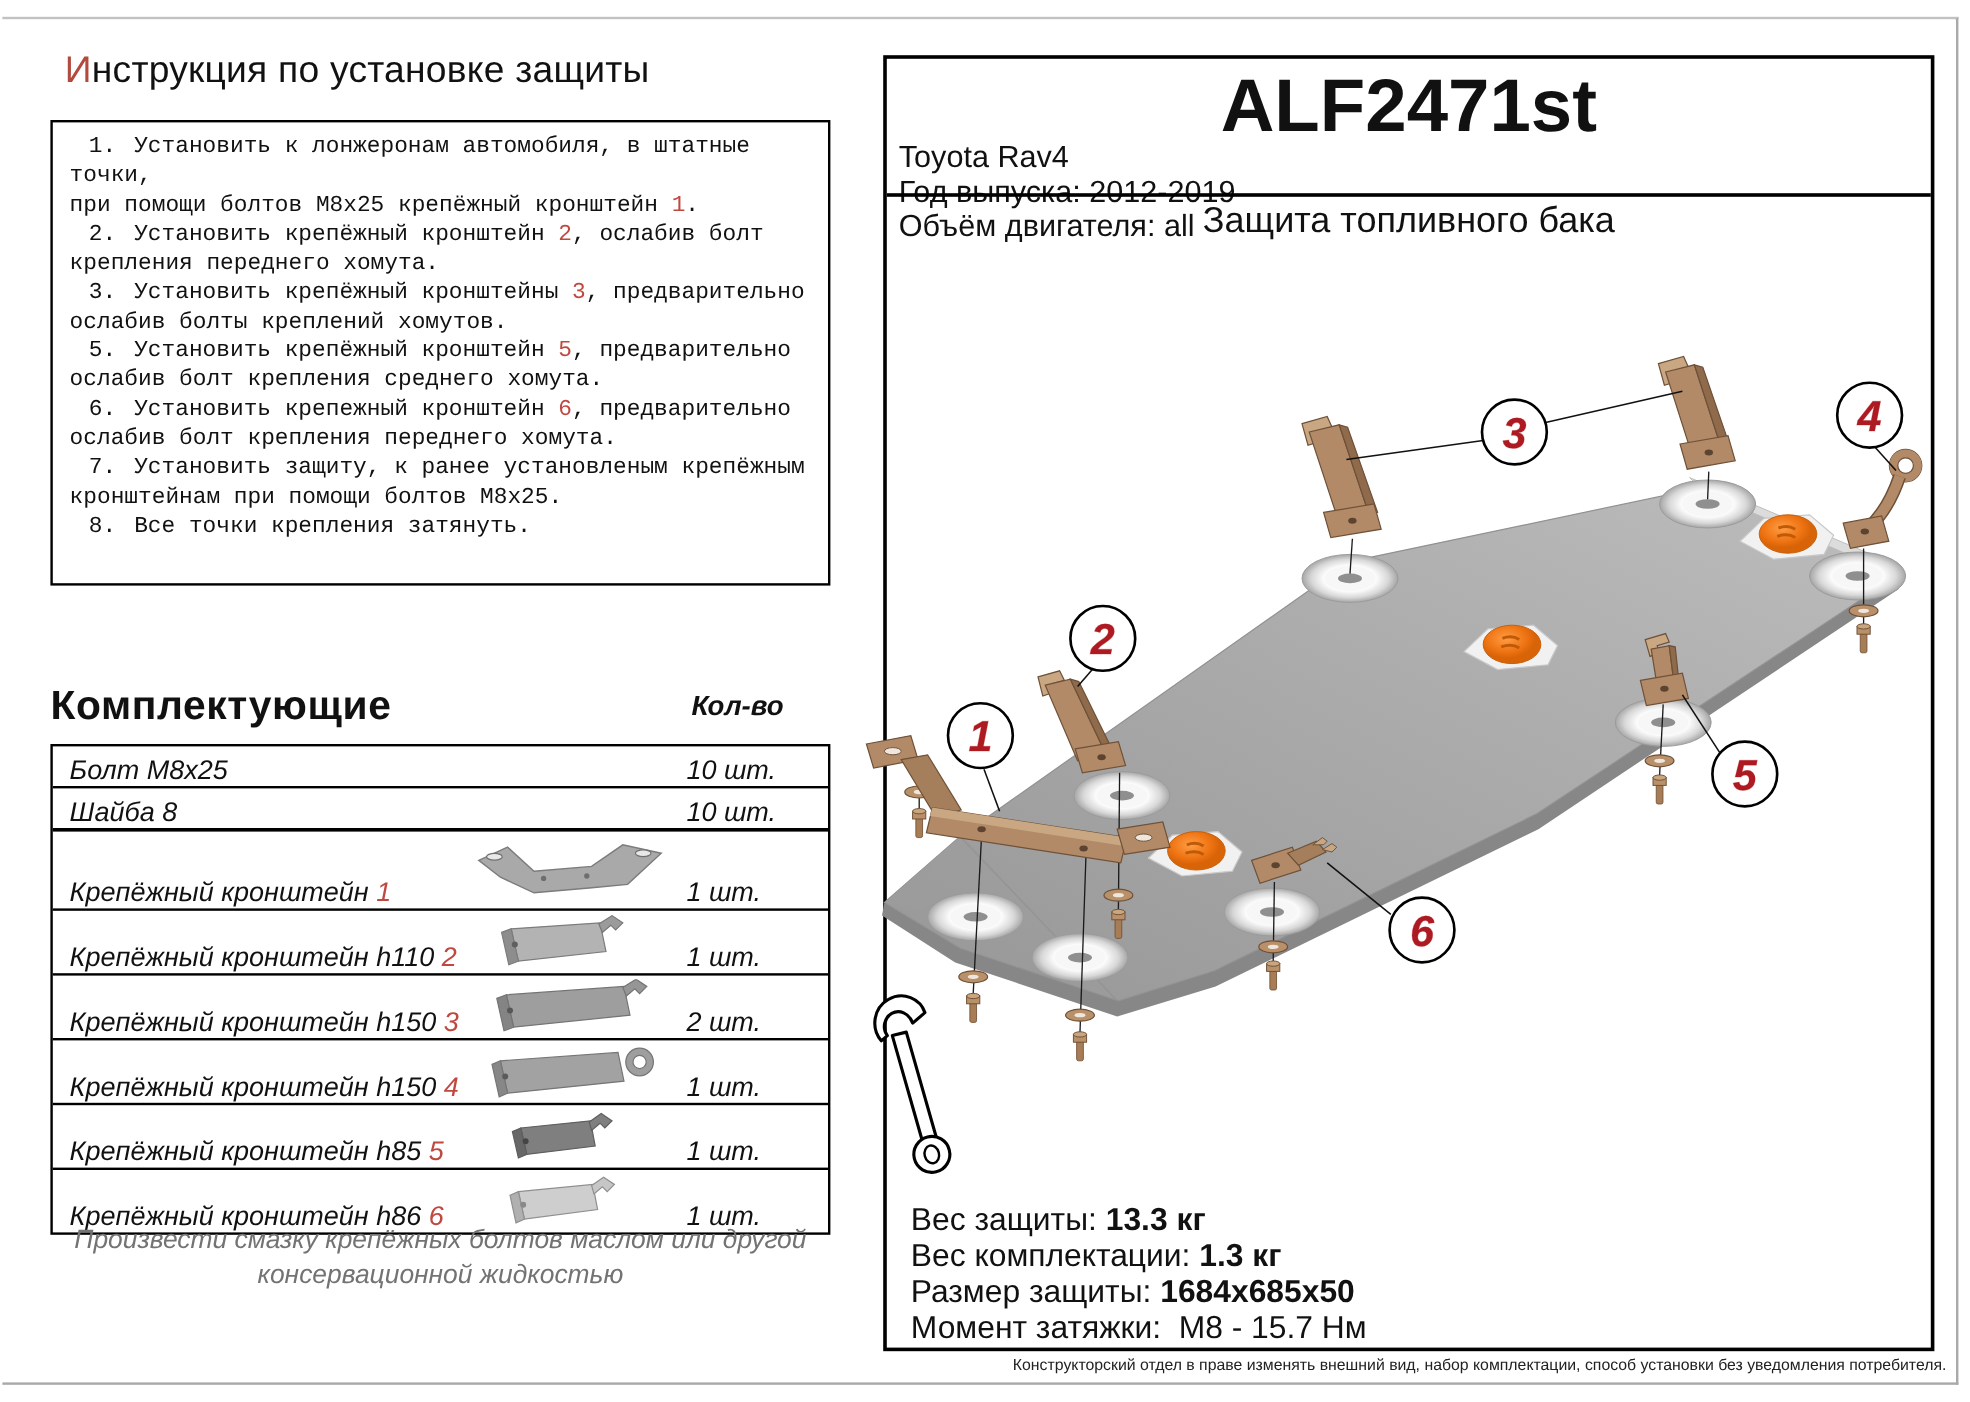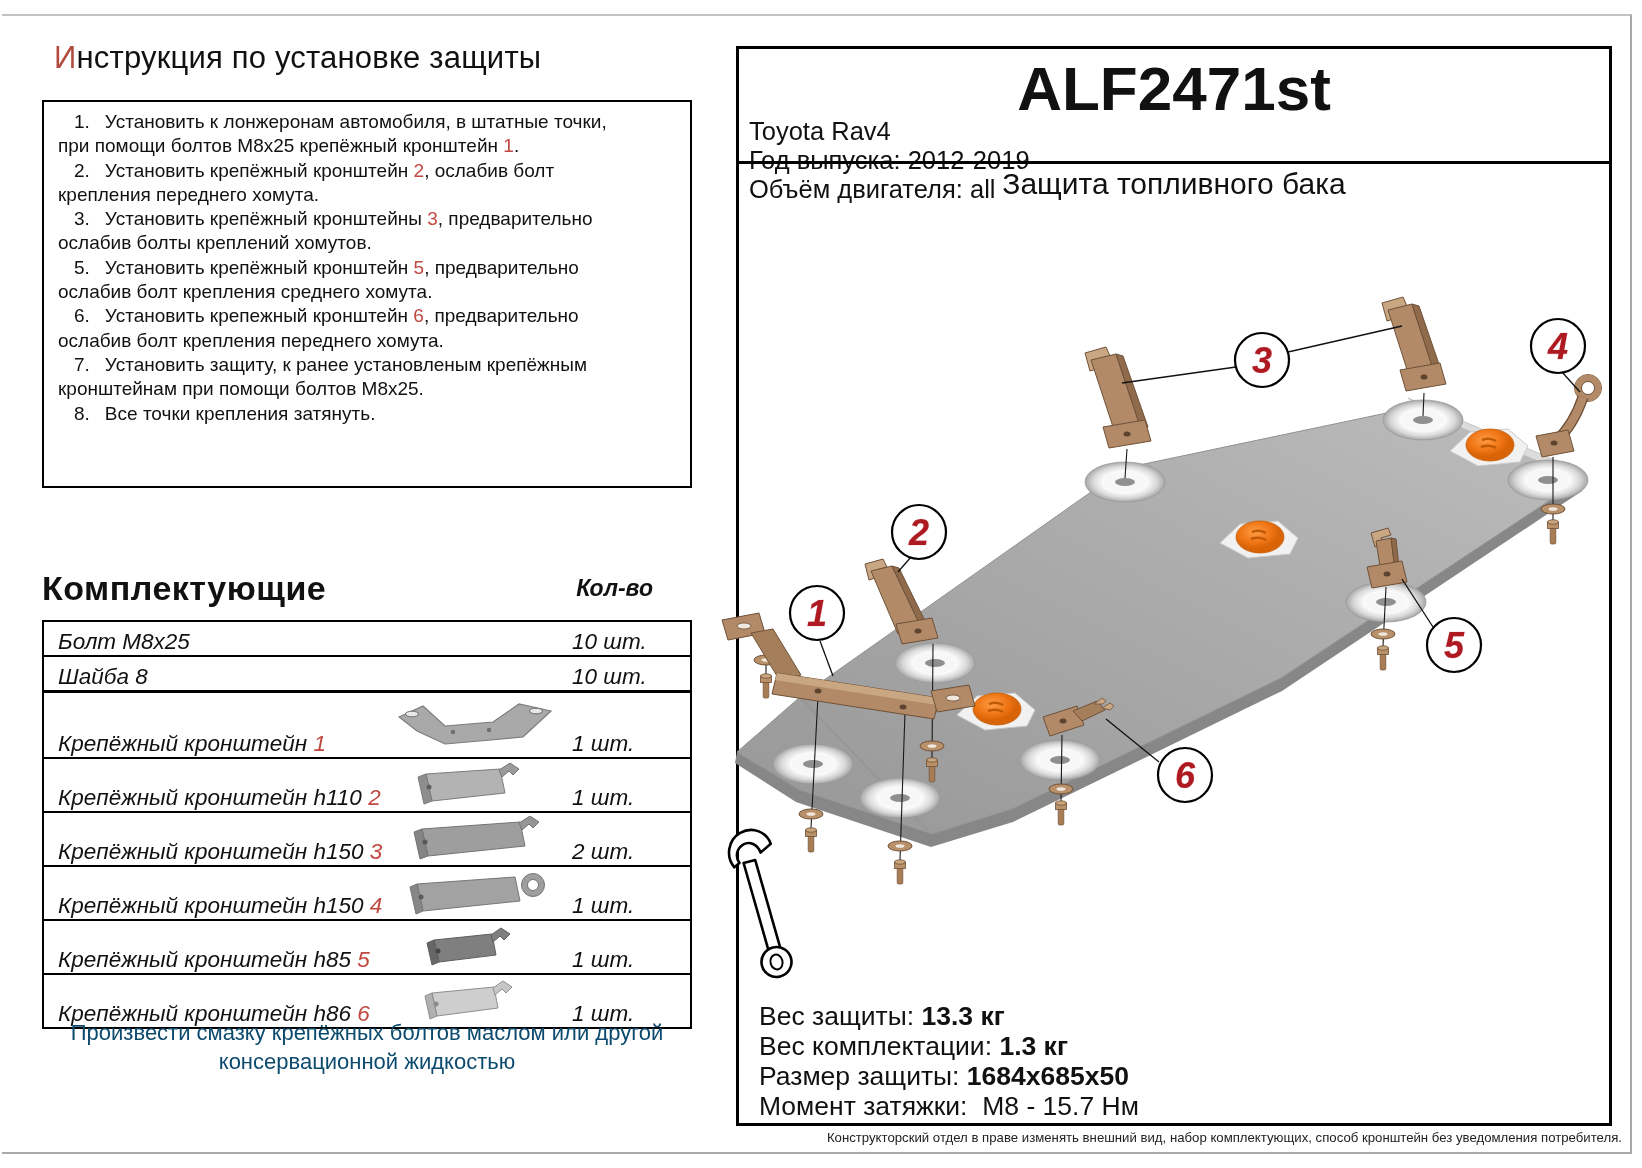--- a/index.html
+++ b/index.html
@@ -6,42 +6,42 @@
   #page{position:relative;width:1642px;height:1168px;background:#ffffff;overflow:hidden;
         font-family:"Liberation Sans", sans-serif;color:#111;}
   .abs{position:absolute;}
   
   #frame{left:2px;top:14px;width:1628px;height:1136px;border-top:2px solid #c2c2c2;
          border-right:2px solid #a9a9a9;border-bottom:2px solid #a9a9a9;}
   
   #doc-title{left:54px;top:40px;font-size:31px;letter-spacing:.2px;white-space:nowrap;}
   #doc-title .redcap{color:#b34a3e;}
   #instruction-box{left:42px;top:100px;width:650px;height:388px;border:2px solid #000;
-                   box-sizing:border-box;padding:8px 14px 6px 14px;}
+                   box-sizing:border-box;padding:8px 14px 6px 14px;font-family:Liberation Mono, monospace;}
   .instr{margin:0;font-size:19px;line-height:24.3px;white-space:pre-line;text-indent:16px;}
   .instr .inum{margin-right:15px;}
   .rdig{color:#c14840;}
   #parts-headers{left:42px;top:562px;width:650px;height:52px;display:flex;
                  justify-content:space-between;align-items:center;}
   #parts-title{font-size:34px;font-weight:bold;letter-spacing:.5px;}
   #qty-title{font-size:23px;font-weight:bold;margin-right:39px;font-style:italic;}
   #parts-table{left:42px;top:620px;width:650px;border:2.5px solid #000;box-sizing:border-box;}
   .prow{position:relative;display:flex;align-items:flex-end;}
   .prow + .prow{border-top:2px solid #000;}
   .prow.tall{border-top-width:3.5px;}
   .prow.thin{height:33px;}
   .prow.tall{height:64px;}
   .prow.mid{height:52px;}
   .pname{margin-left:14px;font-size:22.5px;font-style:italic;white-space:pre;}
   .pname .rdig{font-style:italic;}
   .picon{position:absolute;left:336px;width:196px;top:0;bottom:0;display:flex;
          align-items:center;justify-content:center;}
   .pqty{position:absolute;left:528px;font-size:22.5px;font-style:italic;}
   #lube-note{left:42px;top:1018px;width:650px;text-align:center;font-size:22px;
-             line-height:29px;color:#0c4a6e;}
+             line-height:29px;color:#737373;font-style:italic;}
   
   #panel{left:736px;top:46px;width:876px;height:1080px;border:3px solid #000;box-sizing:border-box;}
   #panel-code{left:0;top:4px;width:100%;text-align:center;font-size:62px;font-weight:bold;}
   #panel-meta{left:0;top:68px;width:100%;box-sizing:border-box;padding:0 10px;display:flex;
               justify-content:space-between;font-size:25.5px;flex-direction:column;}
   #panel-divider{left:0;top:112px;width:100%;height:2.5px;background:#000;}
   #panel-subtitle{left:0;top:118px;width:100%;text-align:center;font-size:30px;}
   #specs{left:20px;top:952px;font-size:26.5px;line-height:30px;}
   .spec-line .spec-value{font-weight:bold;}
   .spec-line.nobold .spec-value{font-weight:normal;}
@@ -181,21 +181,21 @@
     <div id="panel-subtitle" class="abs">Защита топливного бака</div>
 
     <div id="specs" class="abs">
       <div class="spec-line"><span class="spec-label">Вес защиты:</span> <span class="spec-value">13.3 кг</span></div>
       <div class="spec-line"><span class="spec-label">Вес комплектации:</span> <span class="spec-value">1.3 кг</span></div>
       <div class="spec-line"><span class="spec-label">Размер защиты:</span> <span class="spec-value">1684x685x50</span></div>
       <div class="spec-line nobold"><span class="spec-label">Момент затяжки:</span>&nbsp; <span class="spec-value">М8 - 15.7 Нм</span></div>
     </div>
   </div>
 
-  <div id="disclaimer" class="abs">Конструкторский отдел в праве изменять внешний вид, набор комплектующих, способ кронштейн без уведомления потребителя.</div>
+  <div id="disclaimer" class="abs">Конструкторский отдел в праве изменять внешний вид, набор комплектации, способ установки без уведомления потребителя.</div>
 
   <svg id="diagram" class="abs" viewBox="0 0 1642 1168">
     <defs>
       <linearGradient id="gPlate" x1="0" y1="1" x2="1" y2="0">
         <stop offset="0" stop-color="#979797"></stop>
           <stop offset=".6" stop-color="#adadad"></stop>
           <stop offset="1" stop-color="#bdbdbd"></stop>
       </linearGradient>
       <radialGradient id="gHole">
         <stop offset="0" stop-color="#ffffff"></stop>

